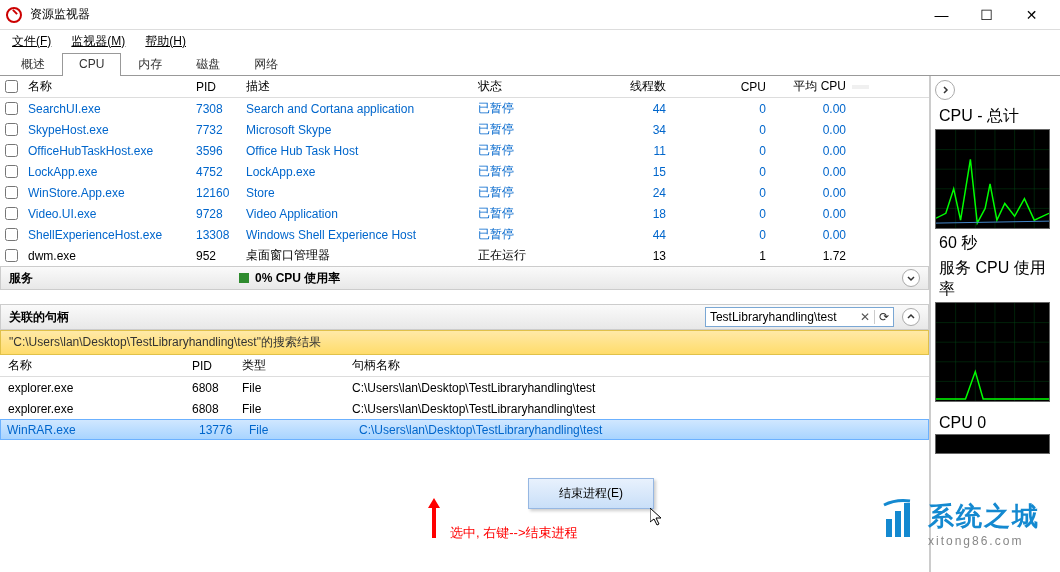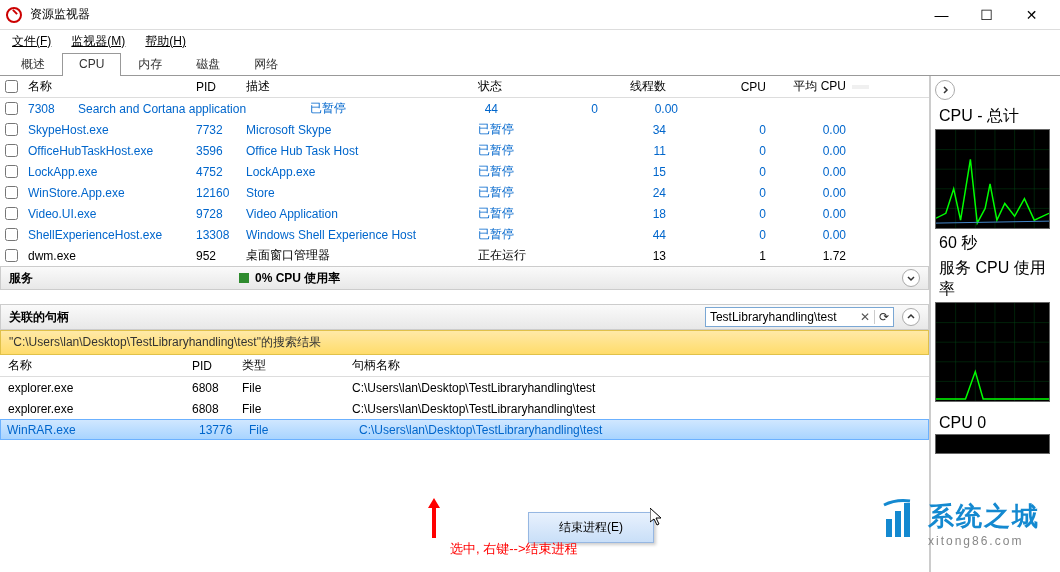--- a/index.html
+++ b/index.html
@@ -110,20 +110,21 @@
       <div class="col-cpu">CPU</div>
       <div class="col-avg">平均 CPU</div>
       <div class="scroll-placeholder"></div>
     </div>
 
     <div class="table-body" style="height:168px" id="proc-body">
         <div class="table-row">
           <div class="col-check">
             <input type="checkbox" style="">
           </div>
+          <div class="col-name">SearchUI.exe</div>
           <div class="col-pid">7308</div>
           <div class="col-desc">Search and Cortana application</div>
           <div class="col-status">已暂停</div>
           <div class="col-threads">44</div>
           <div class="col-cpu">0</div>
           <div class="col-avg">0.00</div>
         </div>
         <div class="table-row">
           <div class="col-check">
             <input type="checkbox" style="">
@@ -309,36 +310,36 @@
             <line x1="100" y1="0" x2="100" y2="100"></line>
         </g>
         <path d="M0,98 L30,98 L40,70 L48,98 L115,98" stroke="#0f0" fill="none" stroke-width="1.5"></path>
       </svg>
     </div>
     <div class="rp-label" style="margin-top:12px">CPU 0</div>
     <div class="graph" style="height:20px"></div>
   </div>
 </div>
 
-<div class="context-menu" style="left:528px; top:512px">
+<div class="context-menu" style="left:528px; top:478px">
   <div class="cm-item">结束进程(E)</div>
 </div>
 
 <div class="cursor" style="left:650px; top:508px">
   <svg viewBox="0 0 14 20">
       <path d="M0,0 L0,14 L4,11 L7,17 L9,16 L6,10 L11,10 Z" fill="#fff" stroke="#000" stroke-width="1"></path>
     </svg>
 </div>
 
 <div class="arrow-up" style="left:426px; top:498px">
   <svg width="16" height="40" viewBox="0 0 16 40">
       <path d="M8,0 L2,10 L6,10 L6,40 L10,40 L10,10 L14,10 Z" fill="#f00"></path>
     </svg>
 </div>
-<div class="annotation" style="left:450px; top:540px">选中, 右键--&gt;结束进程</div>
+<div class="annotation" style="left:450px; top:524px">选中, 右键--&gt;结束进程</div>
 
 <div class="logo-area">
   <span class="logo-icon">
     <svg width="44" height="44" viewBox="0 0 44 44">
       <rect x="6" y="22" width="6" height="18" fill="#1489d0"></rect>
       <rect x="15" y="14" width="6" height="26" fill="#1489d0"></rect>
       <rect x="24" y="6" width="6" height="34" fill="#1489d0"></rect>
       <path d="M4,8 Q16,2 30,4" stroke="#1489d0" fill="none" stroke-width="3"></path>
     </svg>
   </span>

